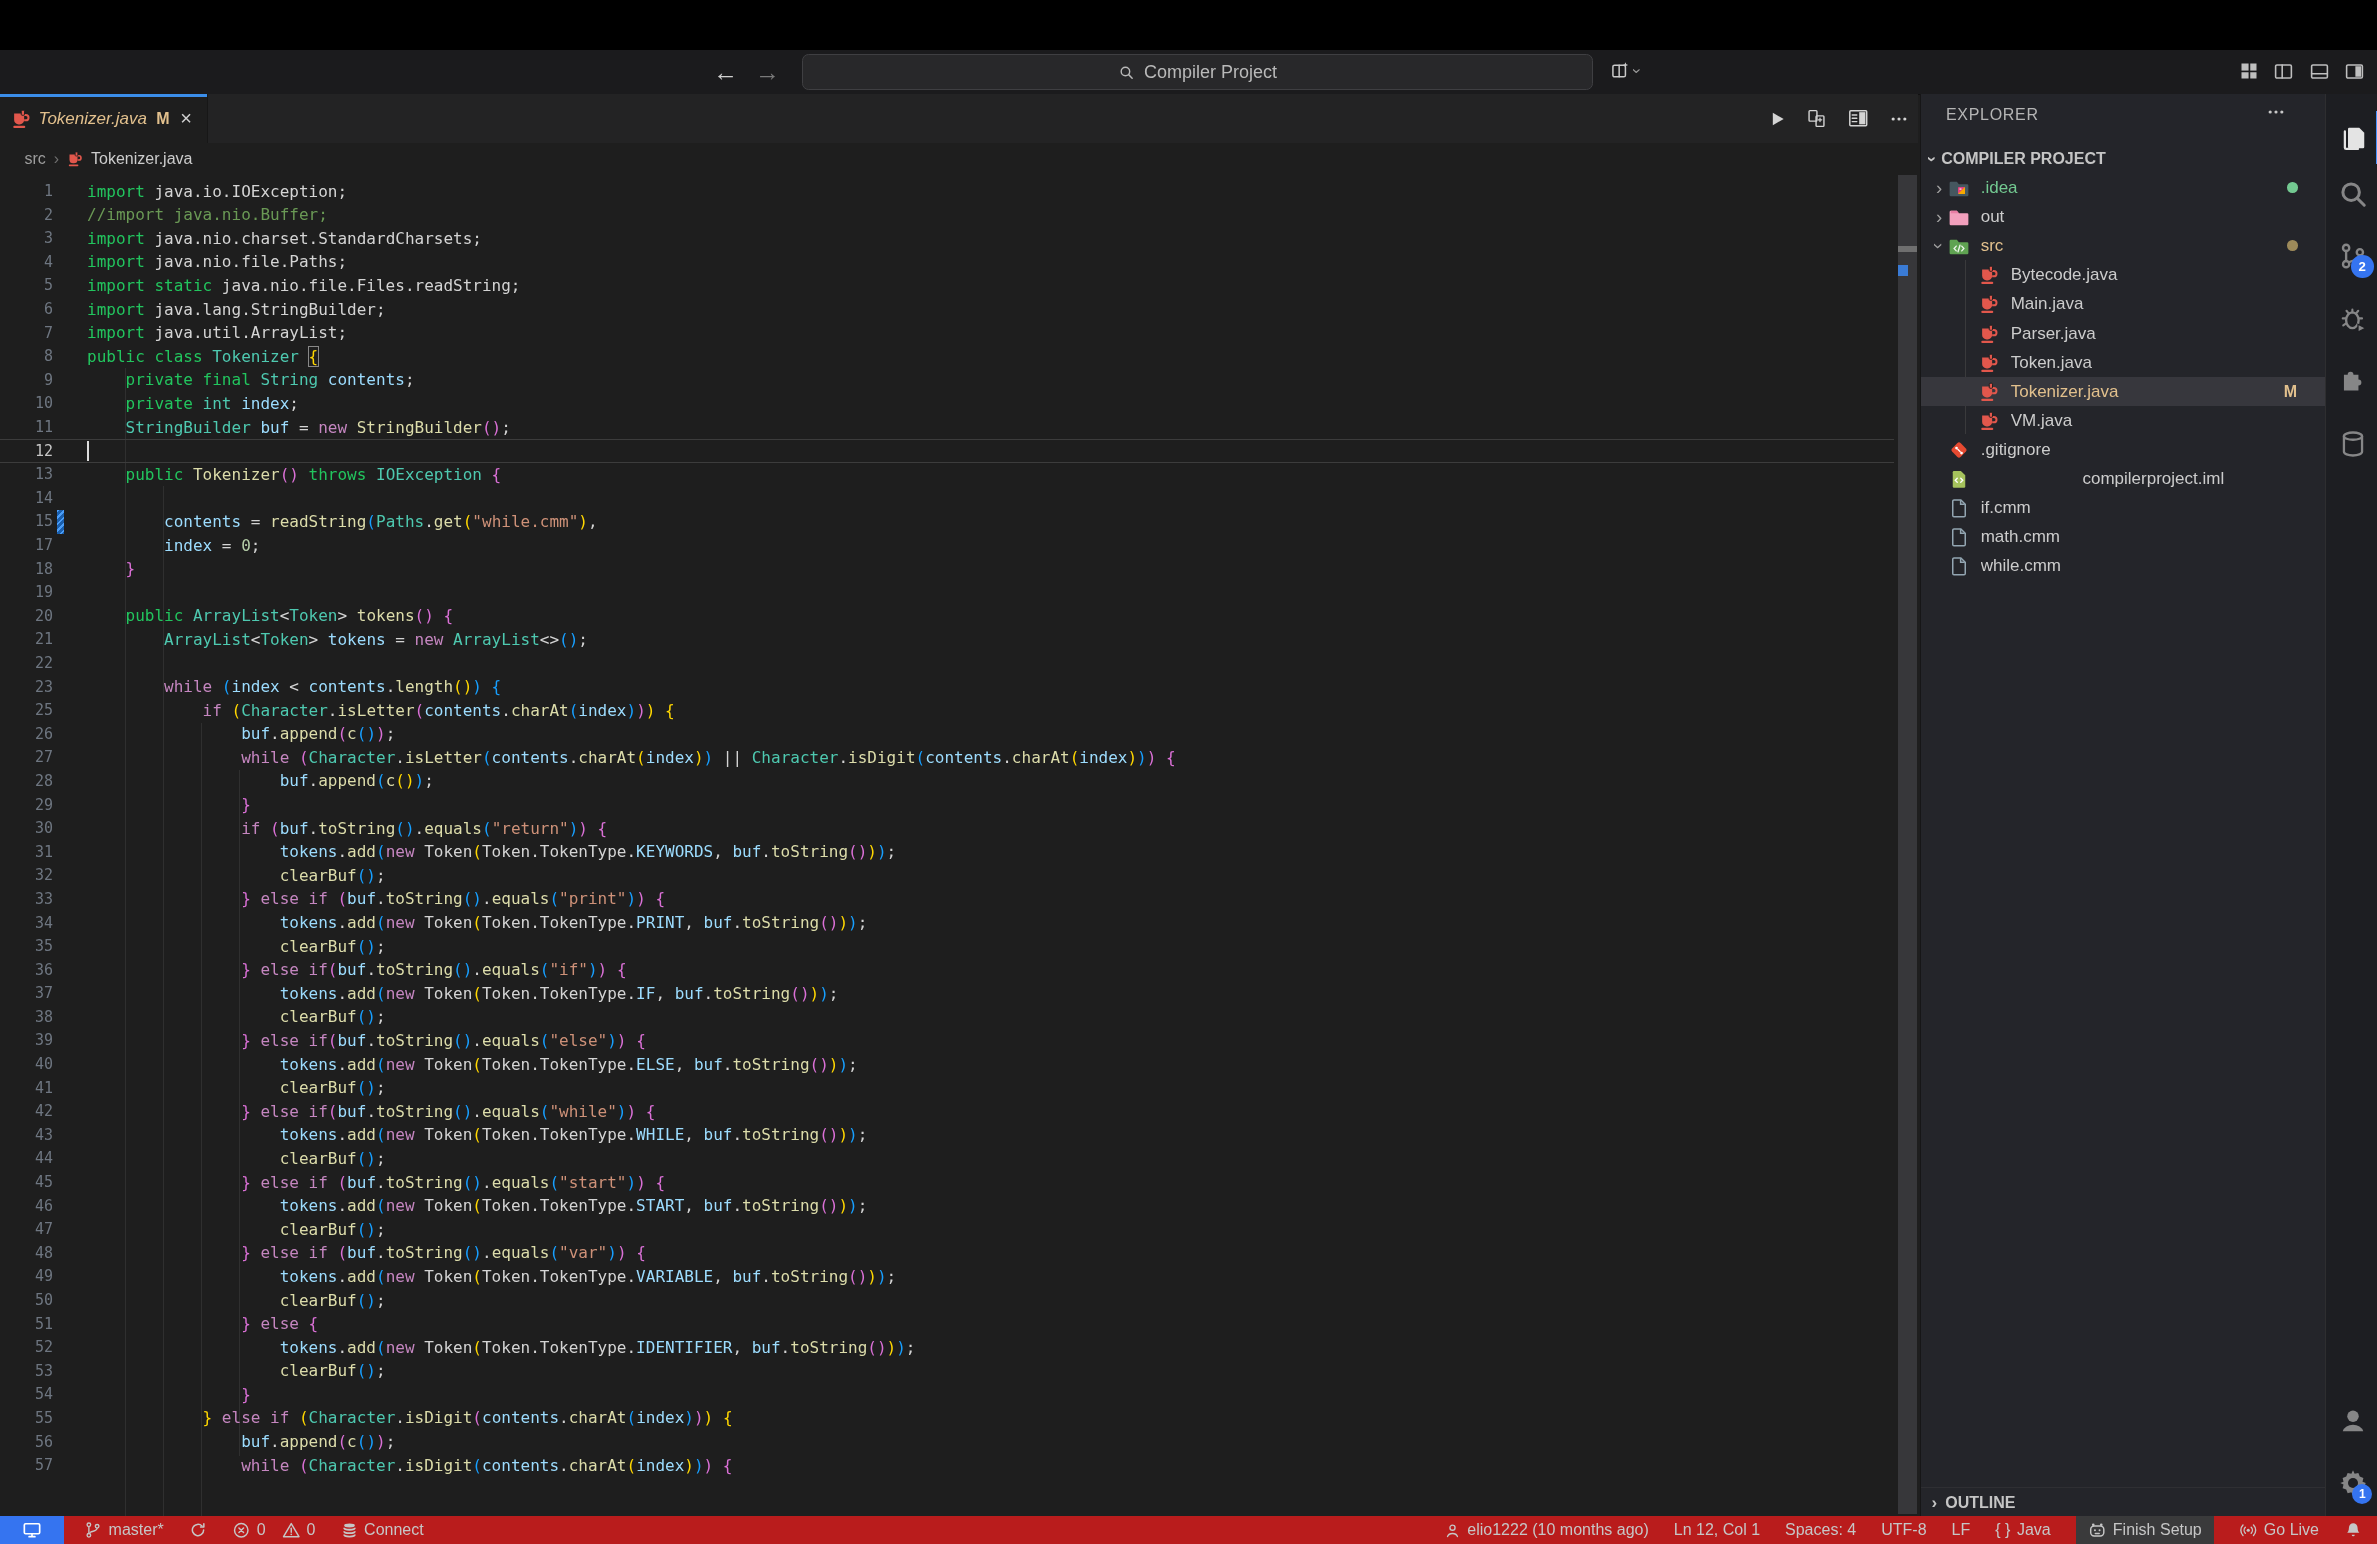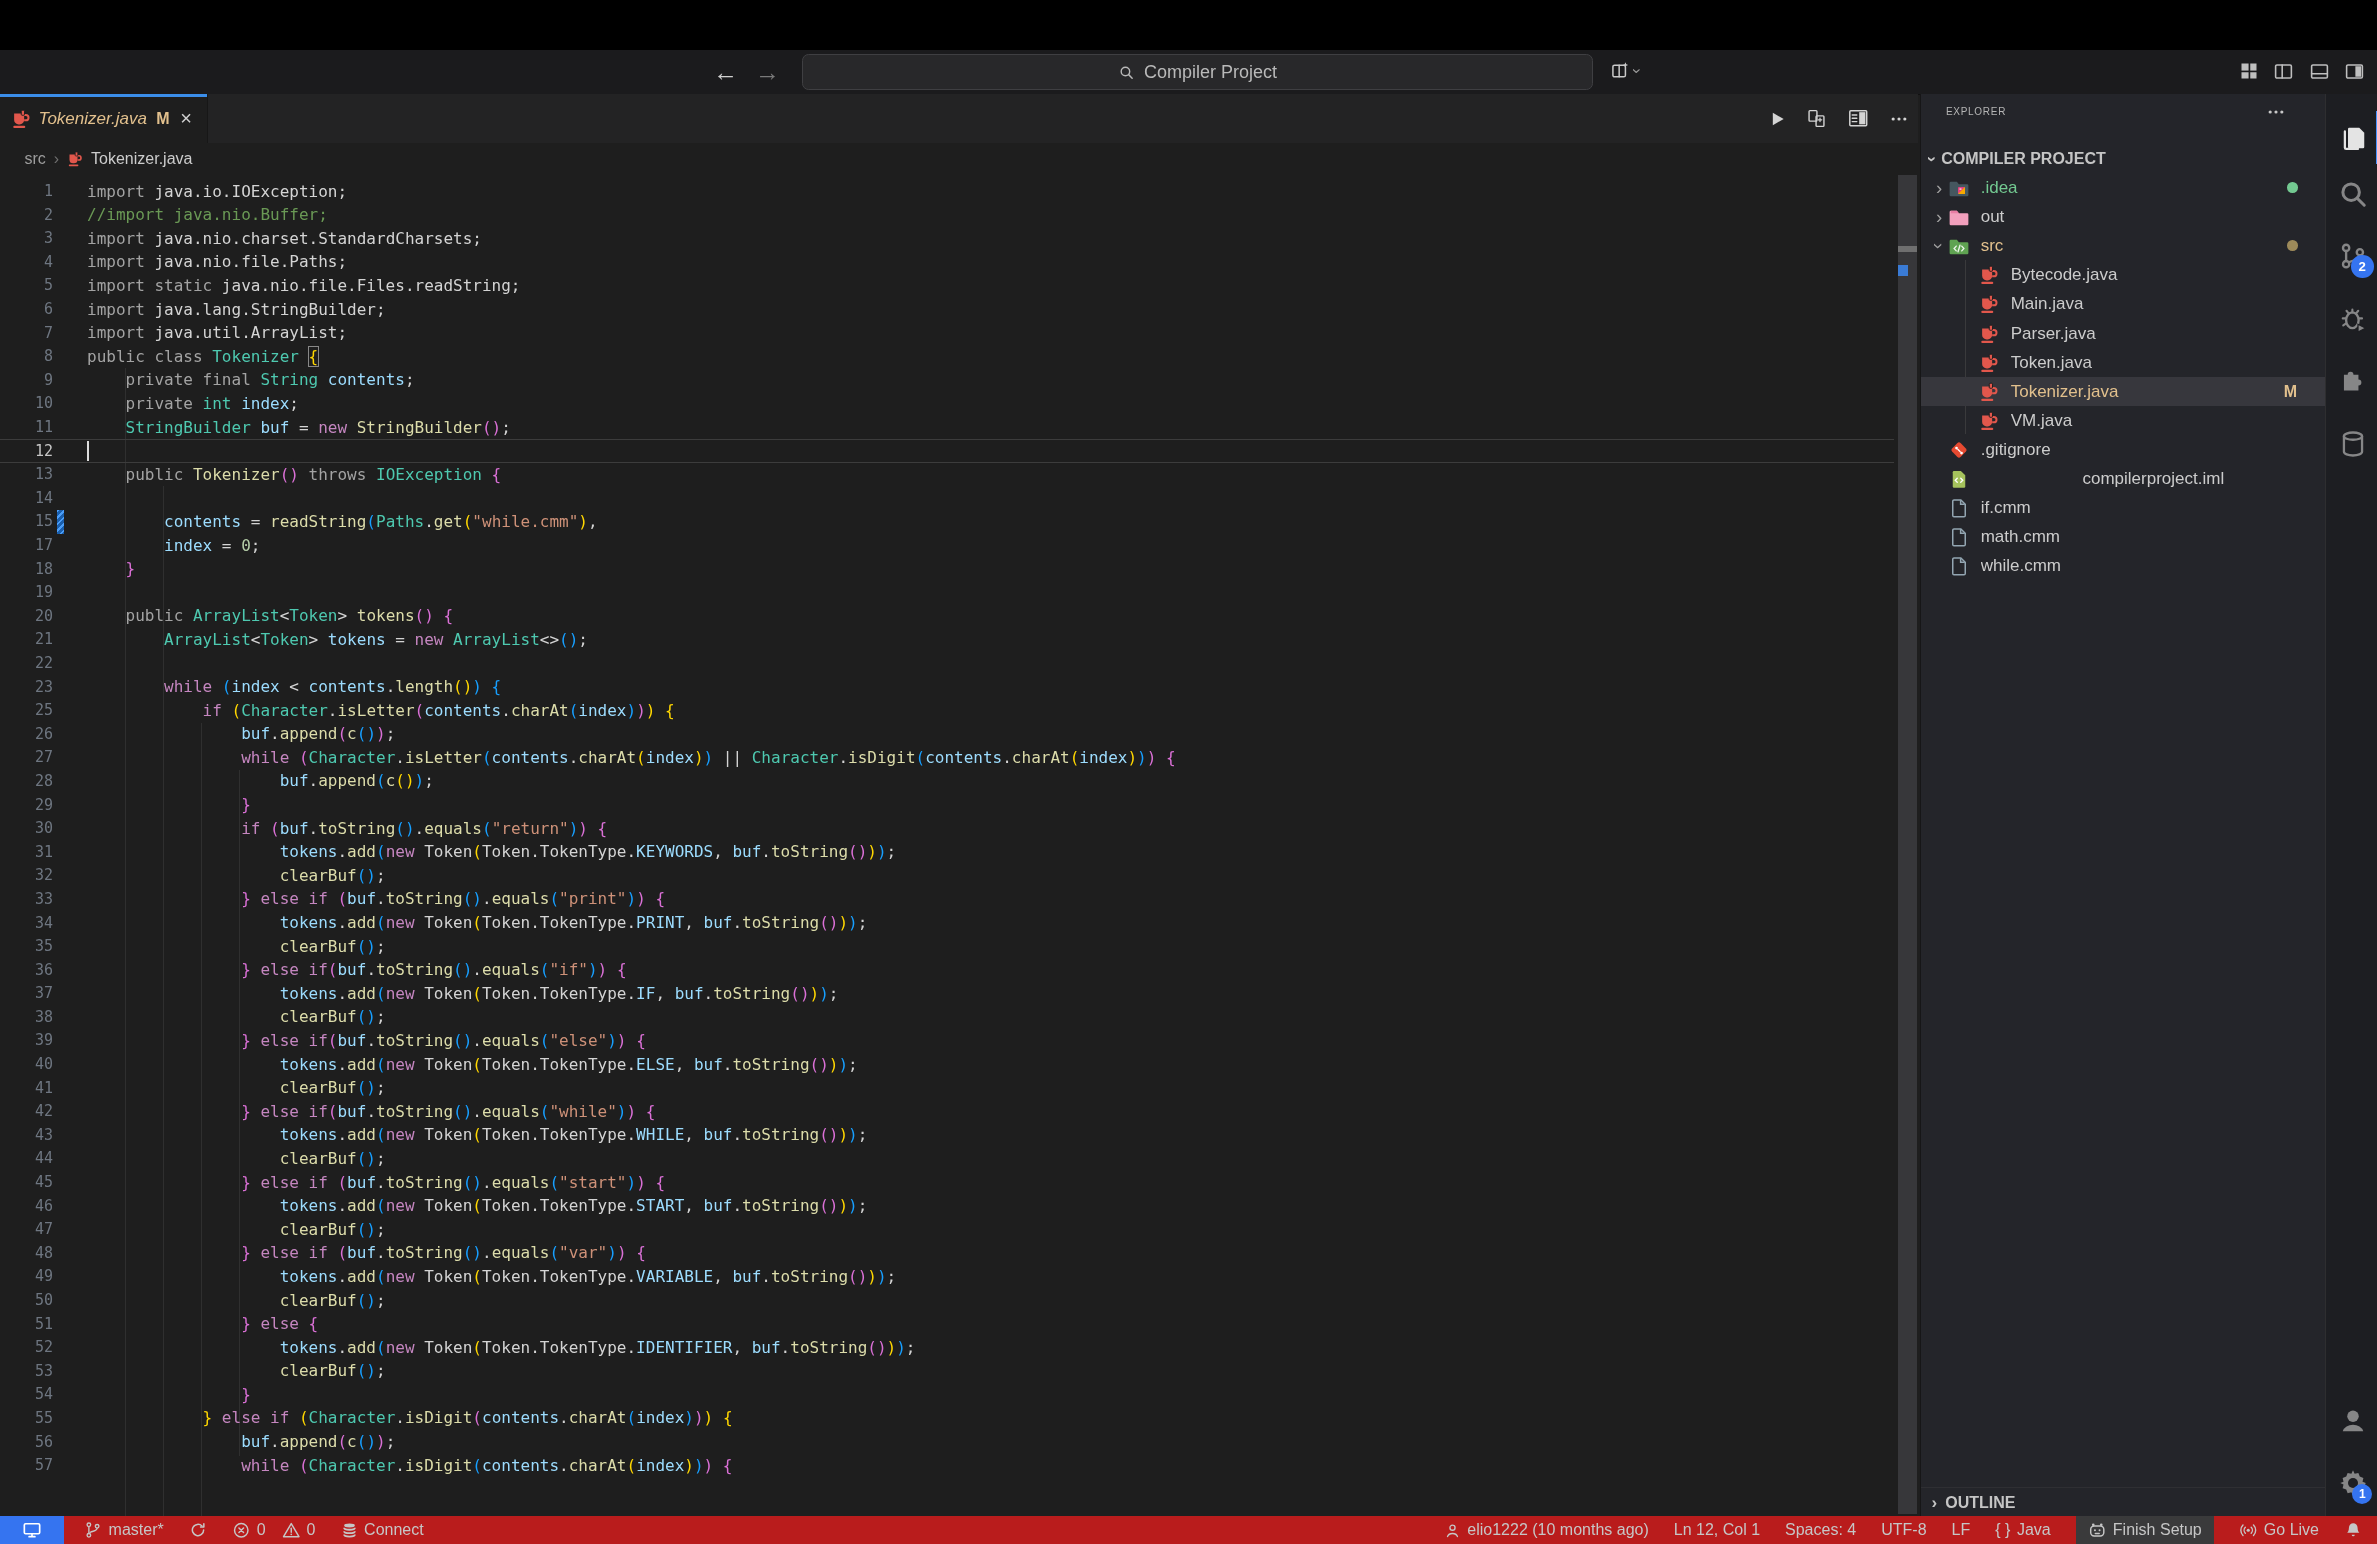--- a/index.html
+++ b/index.html
@@ -30,36 +30,36 @@
       padding-left:24.4px;box-sizing:border-box;gap:8px;font-size:16px;color:#9d9d9d;}
   #breadcrumb .last{color:#cccccc;}
   
   #editor{left:0;top:174px;width:1918px;height:1342px;background:#1e1e1e;overflow:hidden;}
   #code{position:absolute;left:0;top:5.3px;width:100%;}
   .line{height:23.6px;display:flex;align-items:center;font-family:"DejaVu Sans Mono",monospace;
         font-size:16px;white-space:pre;}
   .ln{width:53px;text-align:right;color:#6e7681;flex:0 0 53px;font-size:15px;}
   .ln.cur{color:#c6c6c6;}
   .ct{padding-left:34px;}
-  .k{color:#a3a3a3}.c{color:#C586C0}.t{color:#4EC9B0}.f{color:#DCDCAA}.v{color:#9CDCFE}
+  .k{color:#22c55e}.c{color:#C586C0}.t{color:#4EC9B0}.f{color:#DCDCAA}.v{color:#9CDCFE}
   .s{color:#CE9178}.n{color:#B5CEA8}.m{color:#6A9955}.p{color:#D4D4D4}
   .g{color:#FFD700}.o{color:#DA70D6}.u{color:#179FFF}
   .gx{color:#FFD700;outline:0.7px solid #888;outline-offset:-0.7px;}
   .iguide{position:absolute;width:0.7px;background:#2f2f2f;}
   #curline{position:absolute;left:0;width:1894px;height:23.6px;border-top:1.3px solid #3c3c3c;
       border-bottom:1.3px solid #3c3c3c;box-sizing:border-box;}
   #cursor{position:absolute;width:2px;height:20px;background:#dcdcdc;}
   #gitbar{position:absolute;left:57px;width:6.6px;height:23.6px;
       background:repeating-linear-gradient(135deg,#4a9df8 0 2px,#1a5fae 2px 4.6px);}
   #vscroll{position:absolute;right:0;top:1.3px;width:22px;height:1339px;}
   #vthumb{position:absolute;left:2px;top:0;width:18.5px;height:1339px;background:#37373a;}
   .ormark{position:absolute;}
   
   #sidebar{left:1920px;top:94px;width:405px;height:1423px;background:#24252a;border-left:1.3px solid #161617;}
-  #exp-head{position:absolute;left:25px;top:12px;font-size:10px;letter-spacing:0.7px;color:#b5b5b5;}
+  #exp-head{position:absolute;left:25px;top:12px;font-size:16px;letter-spacing:0.7px;color:#b5b5b5;}
   #exp-dots{position:absolute;right:40px;top:8px;color:#c8c8c8;}
   .trow{position:absolute;left:0;width:405px;height:29px;display:flex;align-items:center;font-size:17px;color:#cccccc;}
   .trow.sel{background:#37373d;}
   .trow .chev{width:20px;margin-left:8px;color:#a0a0a0;font-size:18.5px;flex:0 0 20px;text-align:center;}
   .trow .spc{flex:0 0 28px;}
   .trow .ticon{width:22.5px;flex:0 0 22.5px;margin-right:9.2px;display:flex;align-items:center;}
   .trow .lbl{flex:1;white-space:nowrap;overflow:hidden;}
   .trow .dot{width:10.6px;height:10.6px;border-radius:50%;margin-right:28px;}
   .trow .mbadge{color:#e2c08d;font-size:16px;margin-right:29px;font-weight:bold;}
   #sect-head{position:absolute;left:0;top:50px;width:405px;height:29px;display:flex;align-items:center;

